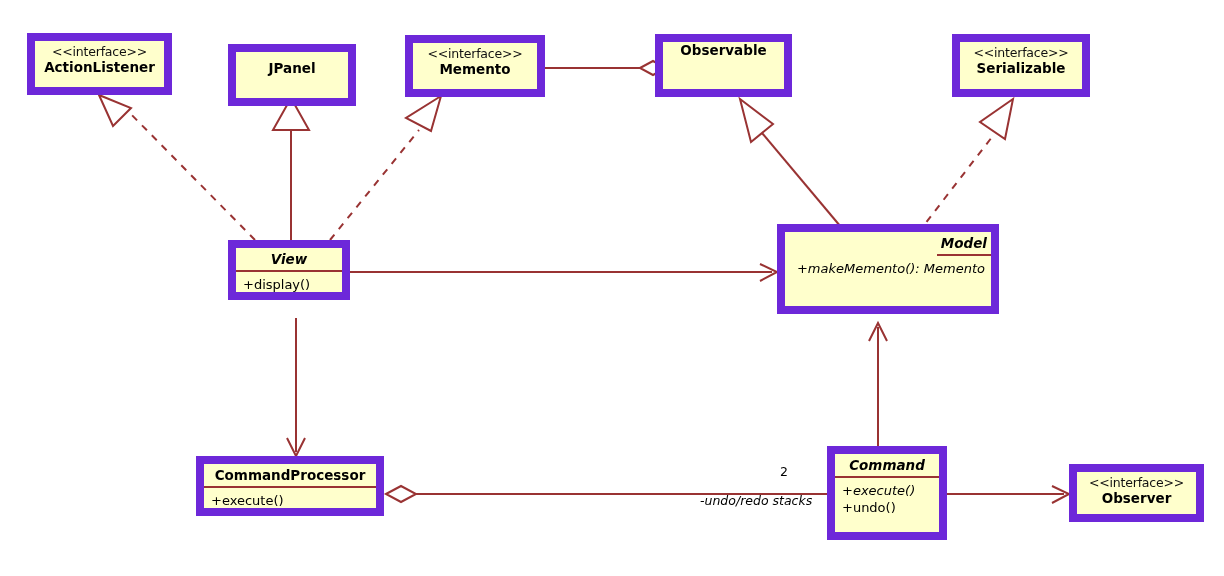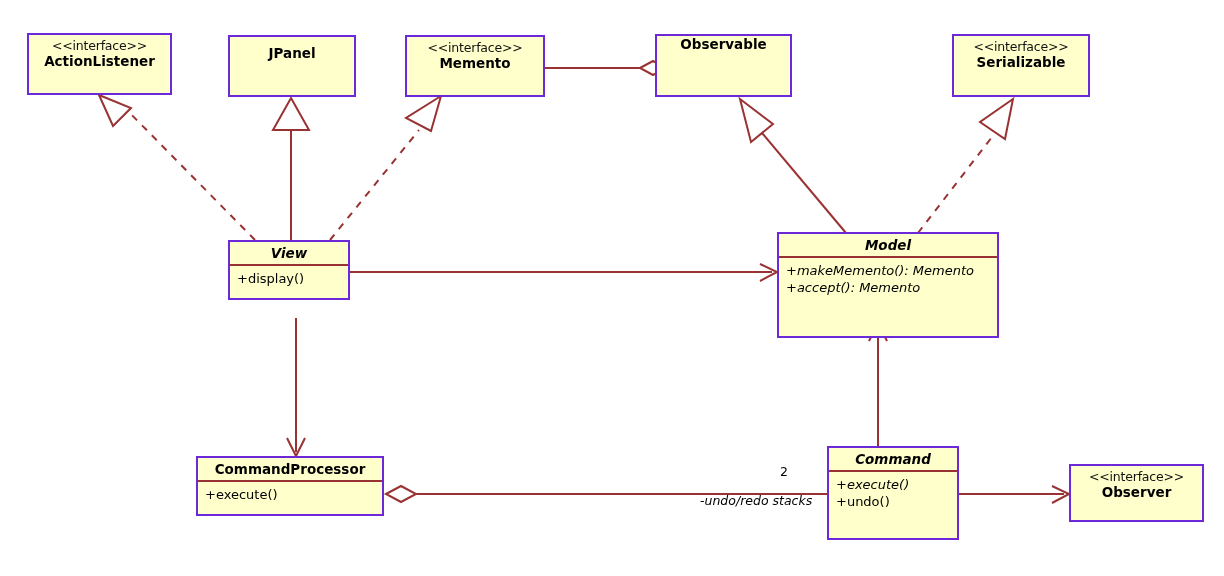--- a/index.html
+++ b/index.html
@@ -3,21 +3,21 @@
 <meta charset="utf-8">
 <style>
   html,body{margin:0;padding:0;background:#ffffff;}
   body{font-family:"DejaVu Sans","Liberation Sans",sans-serif;}
   #canvas{position:relative;width:1224px;height:576px;background:#ffffff;overflow:hidden;}
   svg.edges{position:absolute;left:0;top:0;width:1224px;height:576px;pointer-events:none;}
 
   .uml-class{
     position:absolute;
     background:#ffffcc;
-    border:2px solid #6d28d9;
+    border:8px solid #6d28d9;
     box-sizing:border-box;
     display:flex;
     flex-direction:column;
     z-index:5;
   }
   .uml-head{
     display:flex;flex-direction:column;align-items:center;justify-content:center;
     text-align:center;
     padding:3px 4px;
     flex:0 0 auto;
@@ -121,21 +121,21 @@
     </g>
   </svg>
 
   <div class="uml-class" style="left:27px;top:33px;width:145px;height:62px;">
     <div class="uml-head">
       <div class="stereotype">&lt;&lt;interface&gt;&gt;</div>
       <div class="cls-name">ActionListener</div>
     </div>
   </div>
 
-  <div class="uml-class" style="left:228px;top:35px;width:128px;height:62px;">
+  <div class="uml-class" style="left:228px;top:44px;width:128px;height:62px;">
     <div class="uml-head" style="padding-top:8px;">
       <div class="cls-name">JPanel</div>
     </div>
   </div>
 
   <div class="uml-class" style="left:405px;top:35px;width:140px;height:62px;">
     <div class="uml-head">
       <div class="stereotype">&lt;&lt;interface&gt;&gt;</div>
       <div class="cls-name">Memento</div>
     </div>
@@ -156,40 +156,39 @@
 
   <div class="uml-class has-compartment" style="left:228px;top:240px;width:122px;height:60px;">
     <div class="uml-head">
       <div class="cls-name abstract">View</div>
     </div>
     <div class="uml-members">
       <div class="member">+display()</div>
     </div>
   </div>
 
-  <div class="uml-class has-compartment" style="left:777px;top:232px;width:222px;height:106px;">
+  <div class="uml-class has-compartment" style="left:777px;top:224px;width:222px;height:90px;align-items:flex-end;">
     <div class="uml-head">
       <div class="cls-name abstract">Model</div>
     </div>
     <div class="uml-members">
       <div class="member abstract">+makeMemento(): Memento</div>
-      <div class="member abstract">+accept(): Memento</div>
     </div>
   </div>
 
   <div class="uml-class has-compartment" style="left:196px;top:456px;width:188px;height:60px;">
     <div class="uml-head">
       <div class="cls-name">CommandProcessor</div>
     </div>
     <div class="uml-members">
       <div class="member">+execute()</div>
     </div>
   </div>
 
-  <div class="uml-class has-compartment" style="left:827px;top:446px;width:132px;height:94px;">
+  <div class="uml-class has-compartment" style="left:827px;top:446px;width:120px;height:94px;">
     <div class="uml-head">
       <div class="cls-name abstract">Command</div>
     </div>
     <div class="uml-members">
       <div class="member abstract">+execute()</div>
       <div class="member">+undo()</div>
     </div>
   </div>
 
   <div class="uml-class" style="left:1069px;top:464px;width:135px;height:58px;">

